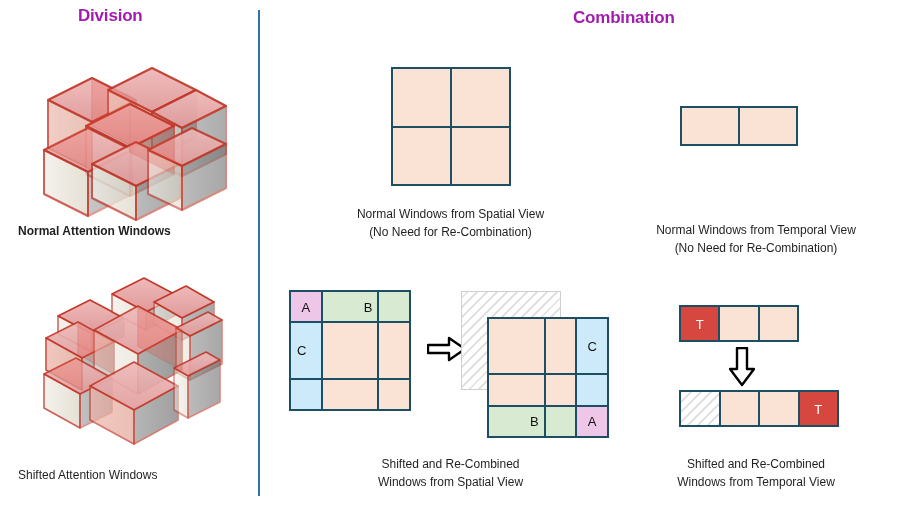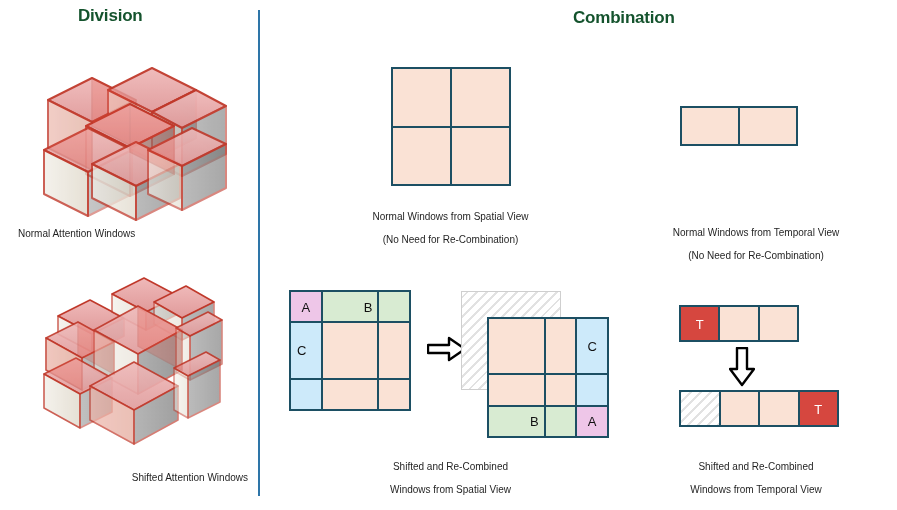--- a/index.html
+++ b/index.html
@@ -13,40 +13,40 @@
     position: relative;
     overflow: hidden;
     font-family: "Liberation Sans", sans-serif;
     color: #1a1a1a;
   }
 
   .section-title {
     position: absolute;
     font-weight: bold;
     font-size: 17px;
-    color: #14532d;
+    color: #a21caf;
     white-space: nowrap;
     letter-spacing: -0.2px;
   }
   #title-division  { left: 78px;  top: 6px; }
   #title-combination { left: 573px; top: 8px; }
 
   .divider {
     position: absolute;
     left: 258px;
     top: 10px;
     width: 2px;
     height: 486px;
     background: #2e75a8;
   }
 
   .caption {
     position: absolute;
-    font-size: 10px;
-    line-height: 23px;
+    font-size: 12px;
+    line-height: 18px;
     color: #1f1f1f;
     text-align: center;
     white-space: pre-line;
   }
 
   
   .cube-wrap { position: absolute; }
   .cube-wrap svg { display: block; }
 
   
@@ -175,21 +175,21 @@
     </g>
 
     <g fill="#e74c3c" opacity="0.22" stroke="#c0392b" stroke-width="1.5">
       <polygon points="62,40 106,62 106,110 62,88"></polygon>
       <polygon points="18,62 62,84 62,132 18,110"></polygon>
       <polygon points="100,66 144,88 144,136 100,114"></polygon>
     </g>
   </svg>
 </div>
 
-<div class="caption" style="left:18px; top:222px; width:230px; text-align:left;">Normal Attention Windows</div>
+<div class="caption" style="left:18px; top:222px; width:230px; text-align:left;font-weight:bold;">Normal Attention Windows</div>
 
 <div class="cube-wrap" style="left:28px; top:268px;">
   <svg width="205" height="180" viewBox="0 0 205 180">
     <g stroke="#c0392b" stroke-width="1.6" stroke-linejoin="round">
 
       <g>
         <polygon points="30,48 62,32 96,50 64,66" fill="url(#gFaceT)"></polygon>
         <polygon points="30,48 64,66 64,84 30,66" fill="url(#gFaceL)" opacity="0.75"></polygon>
         <polygon points="64,66 96,50 96,68 64,84" fill="url(#gFaceR)" opacity="0.6"></polygon>
       </g>
@@ -239,21 +239,21 @@
 
     <g fill="#e74c3c" opacity="0.25" stroke="#c0392b" stroke-width="1.4">
       <polygon points="50,54 86,74 86,106 50,86"></polygon>
       <polygon points="110,38 154,62 154,102 110,78"></polygon>
       <polygon points="18,70 54,90 54,122 18,102"></polygon>
       <polygon points="62,118 106,142 106,176 62,152"></polygon>
     </g>
   </svg>
 </div>
 
-<div class="caption" style="left:18px; top:466px; width:230px; text-align:right;">Shifted Attention Windows</div>
+<div class="caption" style="left:18px; top:466px; width:230px; text-align:left;">Shifted Attention Windows</div>
 
 <div class="grid-box" id="grid-normal-spatial" style="left:391px; top:67px; width:120px; height:119px;
             grid-template-columns: 1fr 1fr; grid-template-rows: 1fr 1fr;">
   <div class="cell peach"></div>
   <div class="cell peach"></div>
   <div class="cell peach"></div>
   <div class="cell peach"></div>
 </div>
 
 <div class="caption" style="left:283px; top:205px; width:335px;">Normal Windows from Spatial View

